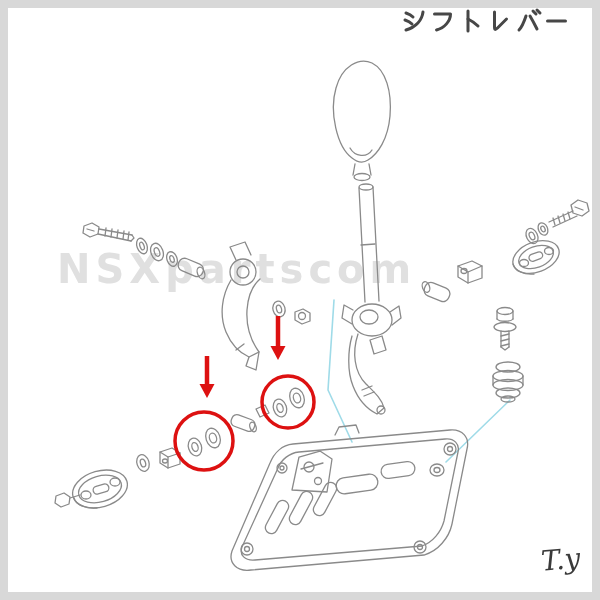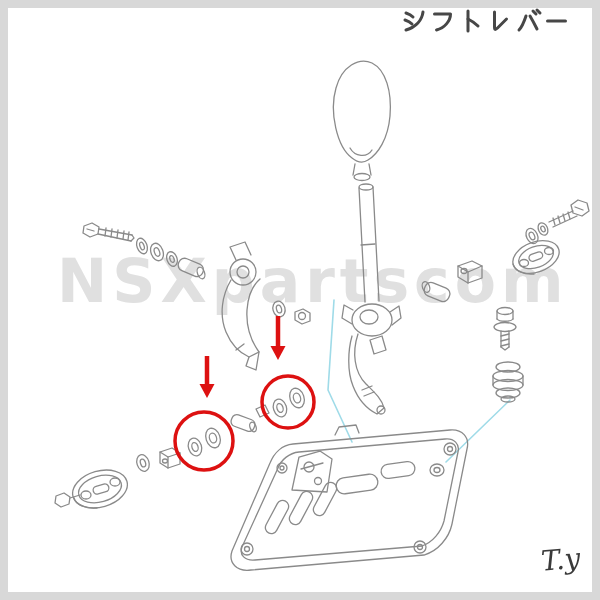--- a/index.html
+++ b/index.html
@@ -6,21 +6,21 @@
   body{
     width:600px;height:600px;
     font-family:"DejaVu Sans","Liberation Sans",sans-serif;
     background:#ffffff;
   }
   .frame{position:relative;width:600px;height:600px;background:var(--frame,#d8d8d8);overflow:hidden}
   .canvas{position:absolute;inset:8px;background:var(--background,#ffffff)}
   .stage{position:absolute;inset:0;width:600px;height:600px}
   .watermark{
     position:absolute;left:57px;top:246px;
-    font-size:60px;font-weight:bold;letter-spacing:5px;
+    font-size:40px;font-weight:bold;letter-spacing:5px;
     color:var(--watermark-text,#e0e0e0);
     white-space:nowrap;user-select:none;
   }
   svg.diagram{position:absolute;left:0;top:0;width:600px;height:600px}
   .art{stroke:var(--line-art,#8a8a8a);stroke-width:1.3;fill:none;stroke-linecap:round;stroke-linejoin:round}
   .cyan{stroke:var(--connector,#9fdbe8);stroke-width:1.6;fill:none;stroke-linecap:round;stroke-linejoin:round}
   .title-stroke{stroke:var(--title-text,#474747);stroke-width:3;fill:none;stroke-linecap:round;stroke-linejoin:round}
   .red-shape{fill:none;stroke:var(--highlight,#dd1111);stroke-width:3.5}
   .red-arrow-line{stroke:var(--highlight,#dd1111);stroke-width:4.5}
   .red-arrow-head{fill:var(--highlight,#dd1111);stroke:none}

